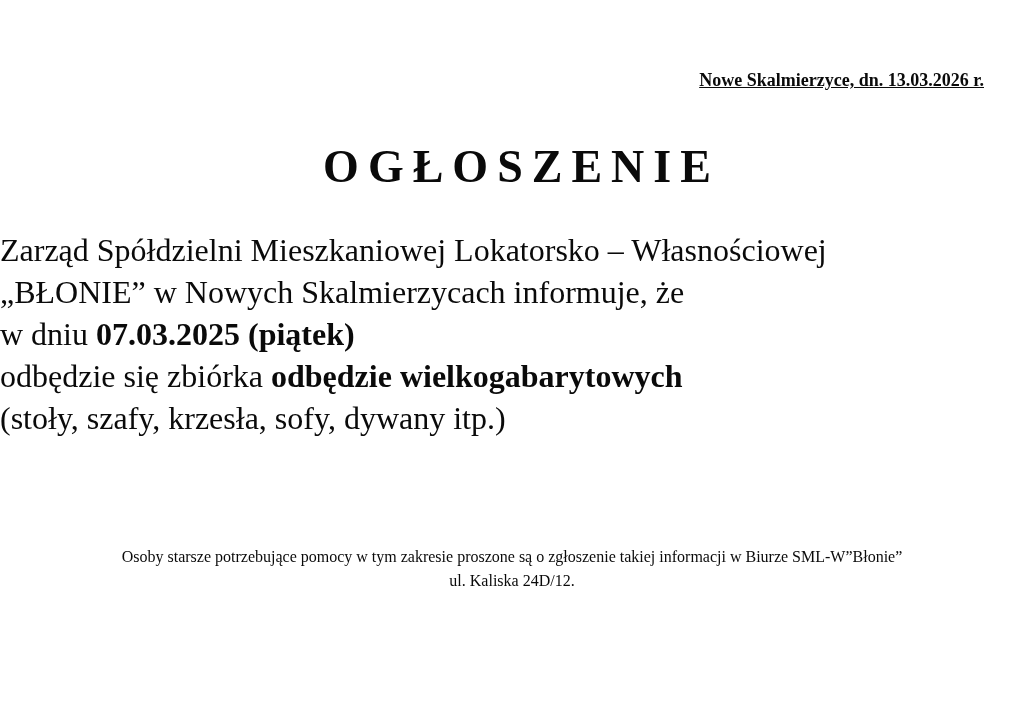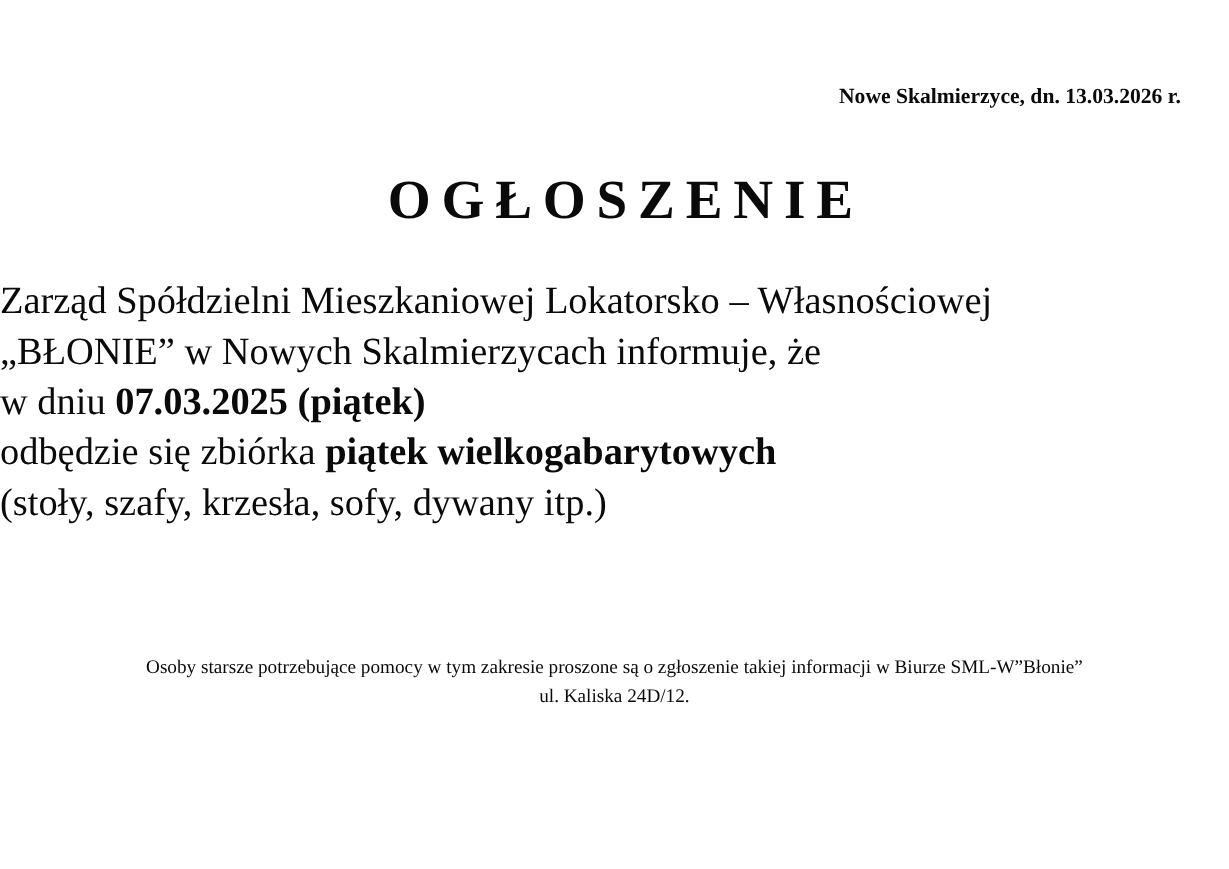--- a/index.html
+++ b/index.html
@@ -16,20 +16,21 @@
     font-family: "Liberation Serif", "DejaVu Serif", serif;
     overflow: hidden;
   }
   .dateline {
     position: absolute;
     top: 70px;
     right: 40px;
     font-size: 18px;
     font-weight: bold;
     white-space: nowrap;
+    text-decoration: underline;
   }
   .title {
     position: absolute;
     top: 140px;
     left: 0;
     width: 100%;
     margin: 0;
     box-sizing: border-box;
     padding-left: 19px; 
     text-align: center;
@@ -78,21 +79,21 @@
 
     <div class="body-line">
       <span class="seg">„BŁONIE” w Nowych Skalmierzycach informuje, że</span>
     </div>
 
     <div class="body-line">
       <span class="seg">w dniu </span><span class="seg bold">07.03.2025 (piątek)</span>
     </div>
 
     <div class="body-line">
-      <span class="seg">odbędzie się zbiórka </span><span class="seg bold">piątek wielkogabarytowych</span>
+      <span class="seg">odbędzie się zbiórka </span><span class="seg bold">odbędzie wielkogabarytowych</span>
     </div>
 
     <div class="body-line">
       <span class="seg">(stoły, szafy, krzesła, sofy, dywany itp.)</span>
     </div>
 
 
 
   </div>
 

